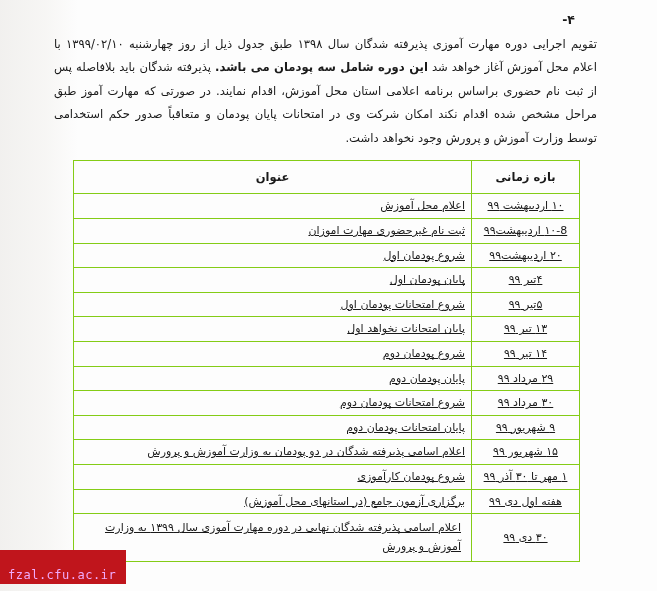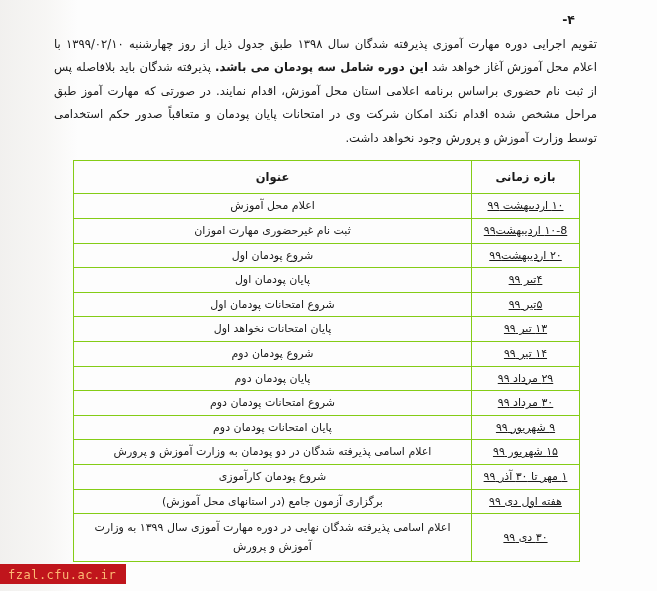--- a/index.html
+++ b/index.html
@@ -83,36 +83,36 @@
   }
   col.c-time { width: 108px; }
   col.c-title { width: 398px; }
   td.time {
     text-align: center;
     white-space: nowrap;
     font-size: 10.8px;
     text-decoration: underline;
   }
   td.title {
-    text-align: center;
+    text-decoration: underline;
   }
   td.title.two-line {
     line-height: 1.75;
     padding: 4px 10px;
   }
   .footer-badge {
     position: absolute;
     left: 0;
     bottom: 7px;
     background: #c0151c;
-    color: #fdba74;
+    color: #f0abfc;
     font-family: "DejaVu Sans Mono", "Liberation Mono", monospace;
     font-size: 12px;
     letter-spacing: .5px;
-    padding: 4px 10px 2px 8px;
+    padding: 18px 10px 2px 8px;
     direction: ltr;
   }
 </style>
 </head>
 <body>
 
 <div class="page">
   <div class="content">
 
     <div class="section-heading">

